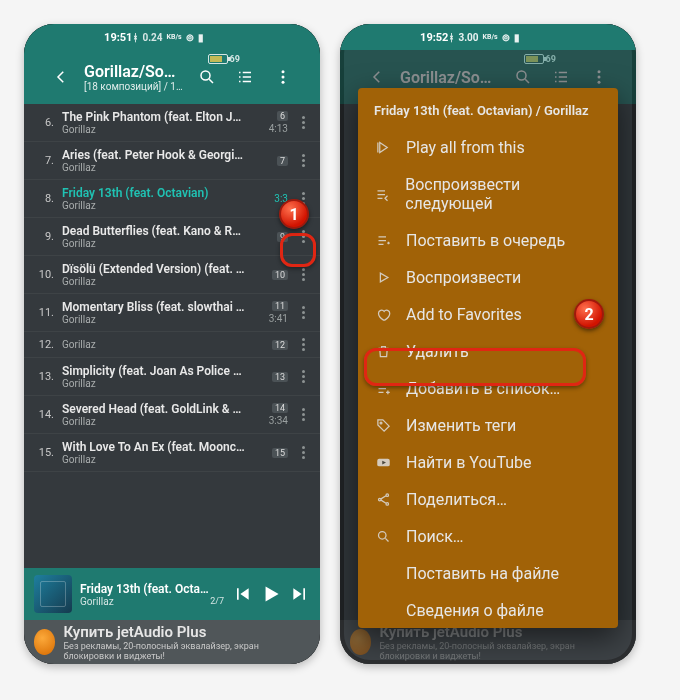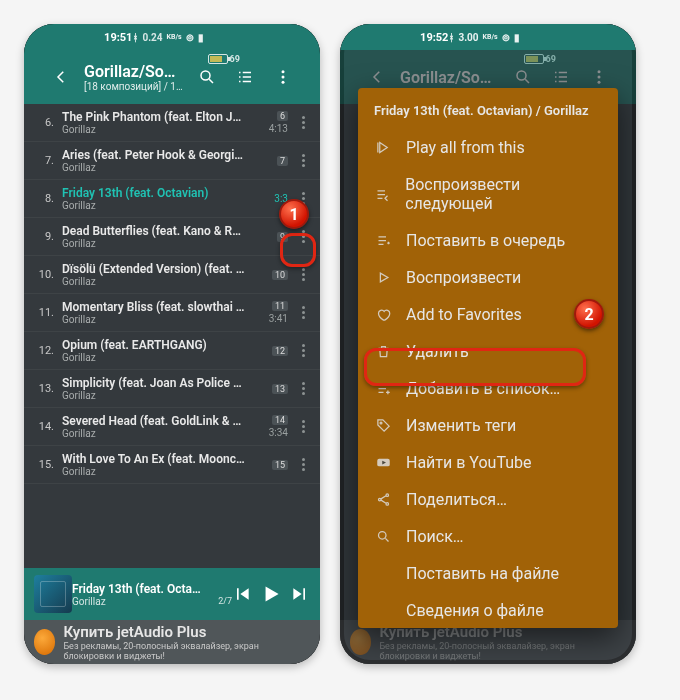--- a/index.html
+++ b/index.html
@@ -70,21 +70,21 @@
   position:absolute; width:30px;height:30px;border-radius:50%;
   background:radial-gradient(circle at 35% 30%, #ff704d, #d11300 70%);
   border:2px solid #9e190c;
   color:#fff; font-weight:700; font-size:16px;
   display:flex;align-items:center;justify-content:center;
   box-shadow:0 2px 4px rgba(0,0,0,.5);
 }
 
 .nowplaying{
   height:52px; background:#1F7A70; color:#fff;
-  display:flex; align-items:center; padding:0 10px;
+  display:flex; align-items:center; gap:8px; padding:0 10px;
 }
 .npcover{ width:38px;height:38px;border-radius:4px;background:linear-gradient(135deg,#1e7f9e,#153a4e);position:relative; }
 .npcover::after{content:"";position:absolute;inset:6px;border:1px solid rgba(255,255,255,.25);border-radius:2px;}
 .nptxt{ flex:1; min-width:0; }
 .nptxt .t{font-size:12px;font-weight:600;white-space:nowrap;overflow:hidden;text-overflow:ellipsis;}
 .nptxt .a{font-size:10px;opacity:.8;}
 .npctrl{ display:flex; gap:6px; align-items:center; }
 .npctrl svg{ fill:#fff; }
 
 .adstrip{
@@ -250,21 +250,20 @@
           </div>
           <div class="kebab">
             <span></span>
             <span></span>
             <span></span>
           </div>
         </div>
         <div class="track">
           <div class="idx">12.</div>
           <div class="txt">
-            <div class="ttl">Opium (feat. EARTHGANG)</div>
             <div class="art">Gorillaz</div>
           </div>
           <div class="right">
             <div class="badge">12</div>
           </div>
           <div class="kebab">
             <span></span>
             <span></span>
             <span></span>
           </div>

